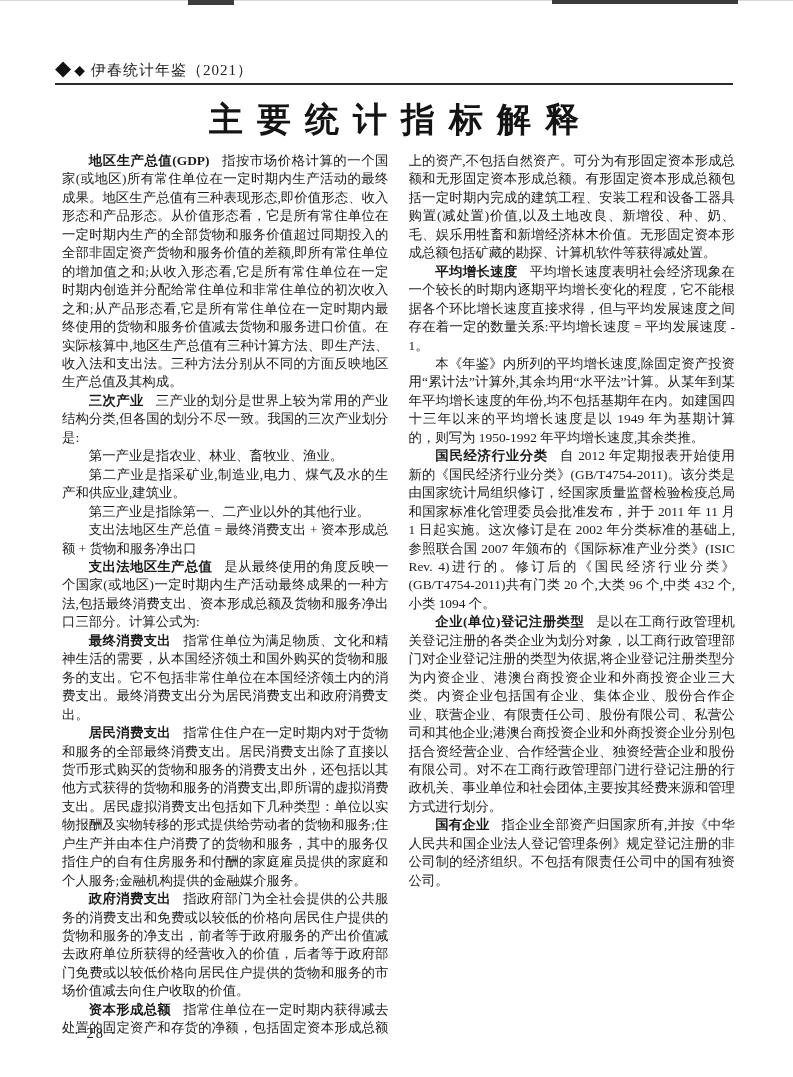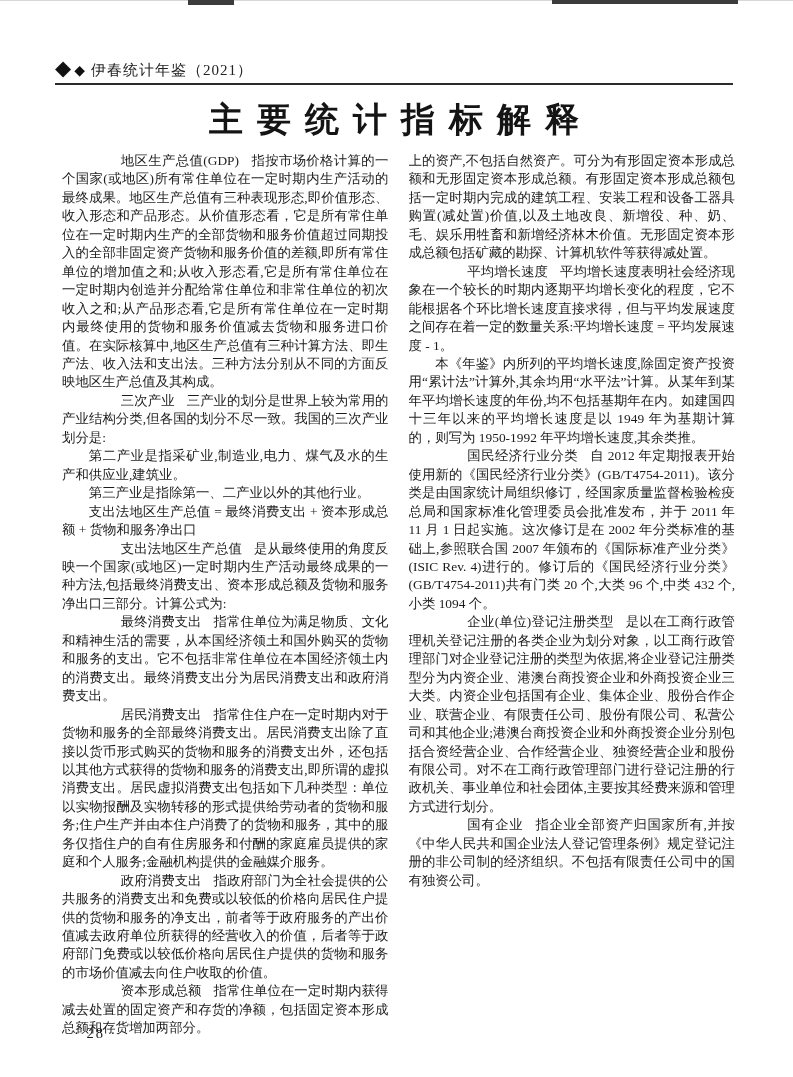--- a/index.html
+++ b/index.html
@@ -86,21 +86,21 @@
   .column {
     flex: 1 1 0;
     font-size: 13.4px;
     line-height: 18.45px;
     text-align: justify;
     color: #1b1b1b;
     overflow: hidden;
   }
   .para { margin: 0; text-indent: 2em; }
   .para.no-indent { text-indent: 0; }
-  .term { font-weight: normal; padding-right: 0.9em; margin-left: 32px; }
+  .term { font-weight: bold; padding-right: 0.9em; }
   .page-number {
     position: absolute;
     left: 74px;
     top: 1025px;
     font-size: 14.5px;
     letter-spacing: 2px;
     color: #1b1b1b;
     font-family: Liberation Serif, serif;
   }
 </style>
@@ -119,20 +119,21 @@
     <span class="yearbook-title">伊春统计年鉴（2021）</span>
   </div>
   <div class="header-rule"></div>
 
   <div class="page-title">主要统计指标解释</div>
 
   <div class="columns">
     <div class="column">
         <p class="para"><b class="term">地区生产总值(GDP)</b><span>指按市场价格计算的一个国家(或地区)所有常住单位在一定时期内生产活动的最终成果。地区生产总值有三种表现形态,即价值形态、收入形态和产品形态。从价值形态看，它是所有常住单位在一定时期内生产的全部货物和服务价值超过同期投入的全部非固定资产货物和服务价值的差额,即所有常住单位的增加值之和;从收入形态看,它是所有常住单位在一定时期内创造并分配给常住单位和非常住单位的初次收入之和;从产品形态看,它是所有常住单位在一定时期内最终使用的货物和服务价值减去货物和服务进口价值。在实际核算中,地区生产总值有三种计算方法、即生产法、收入法和支出法。三种方法分别从不同的方面反映地区生产总值及其构成。</span></p>
         <p class="para"><b class="term">三次产业</b><span>三产业的划分是世界上较为常用的产业结构分类,但各国的划分不尽一致。我国的三次产业划分是:</span></p>
+        <p class="para"><span>第一产业是指农业、林业、畜牧业、渔业。</span></p>
         <p class="para"><span>第二产业是指采矿业,制造业,电力、煤气及水的生产和供应业,建筑业。</span></p>
         <p class="para"><span>第三产业是指除第一、二产业以外的其他行业。</span></p>
         <p class="para"><span>支出法地区生产总值 = 最终消费支出 + 资本形成总额 + 货物和服务净出口</span></p>
         <p class="para"><b class="term">支出法地区生产总值</b><span>是从最终使用的角度反映一个国家(或地区)一定时期内生产活动最终成果的一种方法,包括最终消费支出、资本形成总额及货物和服务净出口三部分。计算公式为:</span></p>
         <p class="para"><b class="term">最终消费支出</b><span>指常住单位为满足物质、文化和精神生活的需要，从本国经济领土和国外购买的货物和服务的支出。它不包括非常住单位在本国经济领土内的消费支出。最终消费支出分为居民消费支出和政府消费支出。</span></p>
         <p class="para"><b class="term">居民消费支出</b><span>指常住住户在一定时期内对于货物和服务的全部最终消费支出。居民消费支出除了直接以货币形式购买的货物和服务的消费支出外，还包括以其他方式获得的货物和服务的消费支出,即所谓的虚拟消费支出。居民虚拟消费支出包括如下几种类型：单位以实物报酬及实物转移的形式提供给劳动者的货物和服务;住户生产并由本住户消费了的货物和服务，其中的服务仅指住户的自有住房服务和付酬的家庭雇员提供的家庭和个人服务;金融机构提供的金融媒介服务。</span></p>
         <p class="para"><b class="term">政府消费支出</b><span>指政府部门为全社会提供的公共服务的消费支出和免费或以较低的价格向居民住户提供的货物和服务的净支出，前者等于政府服务的产出价值减去政府单位所获得的经营收入的价值，后者等于政府部门免费或以较低价格向居民住户提供的货物和服务的市场价值减去向住户收取的价值。</span></p>
         <p class="para"><b class="term">资本形成总额</b><span>指常住单位在一定时期内获得减去处置的固定资产和存货的净额，包括固定资本形成总额和存货增加两部分。</span></p>
       </div>
     <div class="column">

